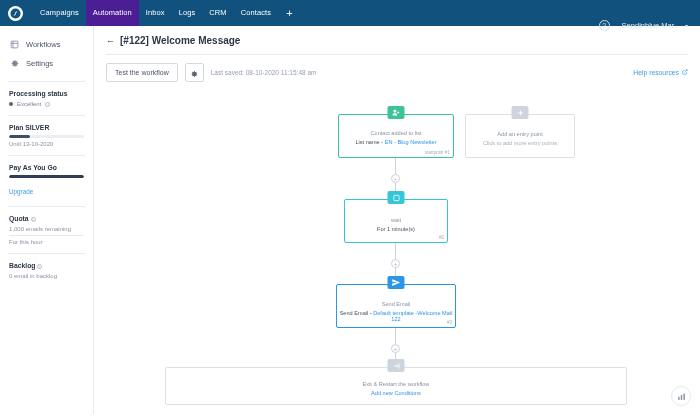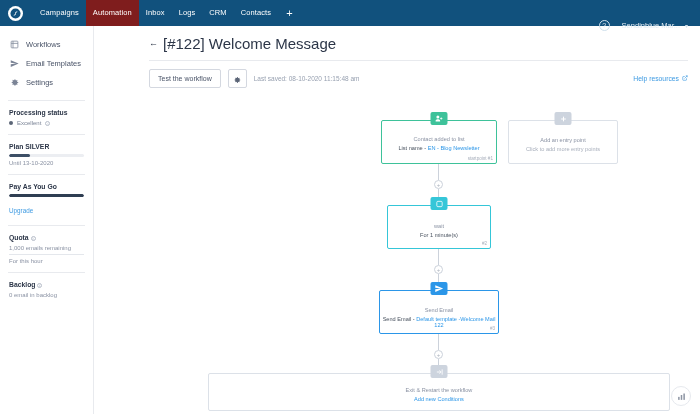--- a/index.html
+++ b/index.html
@@ -31,21 +31,21 @@
   .nav-item {
     color: #ffffff;
     font-size: 7.5px;
     padding: 9px 7px;
     line-height: 12px;
     white-space: nowrap;
     cursor: pointer;
     letter-spacing: .1px;
   }
   .nav-item.active {
-    background: #7f1d1d;
+    background: #4c1d95;
     height: 26px;
     display: flex;
     align-items: center;
   }
   .nav-plus {
     color:#ffffff; font-size: 11px; padding: 0 8px; cursor:pointer; line-height: 12px;
   }
   .nav-right {
     margin-left: auto;
     display: flex;
@@ -60,21 +60,21 @@
     color: #e8f1f7; font-size: 7px;
     display:flex; align-items:center; justify-content:center;
     cursor: pointer;
   }
   .acct {
     color: #e4edf4; font-size: 7.5px; display:flex; align-items:center; gap:5px; cursor:pointer;
   }
   .caret { font-size: 6px; color:#cfe0ec; }
 
   
-  .body-wrap { display: flex; height: 388px; gap: 43px; }
+  .body-wrap { display: flex; height: 388px; }
 
   
   .sidebar {
     width: 94px;
     background: #ffffff;
     border-right: 1px solid #e8eaee;
     padding: 9px 0 0 0;
     flex: 0 0 94px;
   }
   .side-link {
@@ -109,21 +109,21 @@
 
   
   .main { flex: 1 1 auto; background:#ffffff; display:flex; flex-direction:column; min-width:0; }
 
   .page-head {
     padding: 9px 12px 8px 12px;
     display:flex; align-items:flex-start; justify-content:space-between;
   }
   .back-title { display:flex; align-items:center; gap:5px; }
   .back-arrow { font-size: 9px; color:#2c3648; cursor:pointer; line-height:1; }
-  .page-title { font-size: 15px; font-weight: normal; color: #2c3648; }
+  .page-title { font-size: 10px; font-weight: bold; color: #2c3648; }
 
   .activate-wrap {
     border: 1.5px solid #ef3d2f;
     padding: 2px;
     border-radius: 2px;
   }
   .activate-btn {
     background: #2b96e8;
     color:#ffffff;
     font-size: 7.5px;
@@ -241,28 +241,20 @@
       <span class="ic">
         <svg width="9" height="9" viewBox="0 0 24 24" fill="none" stroke="#7b8496" stroke-width="2">
             <rect x="3" y="3" width="18" height="18" rx="2"></rect>
             <path d="M8 3v18M3 9h18"></path>
           </svg>
       </span>
       <span>Workflows</span>
     </div>
 
 
-    <div class="side-link">
-      <span class="ic">
-        <svg width="9" height="9" viewBox="0 0 24 24" fill="#7b8496">
-            <path d="M2 21l21-9L2 3v7l15 2-15 2z"></path>
-          </svg>
-      </span>
-      <span>Email Templates</span>
-    </div>
 
     <div class="side-link">
       <span class="ic">
         <svg width="9" height="9" viewBox="0 0 24 24" fill="#7b8496">
             <path d="M12 8a4 4 0 1 0 0 8 4 4 0 0 0 0-8zm10 5v-2l-2.3-.4a7.8 7.8 0 0 0-.9-2.2l1.3-1.9-1.4-1.4-1.9 1.3a7.8 7.8 0 0 0-2.2-.9L14.2 3h-2l-.4 2.3a7.8 7.8 0 0 0-2.2.9L7.7 4.9 6.3 6.3l1.3 1.9a7.8 7.8 0 0 0-.9 2.2L4.4 11v2l2.3.4c.2.8.5 1.5.9 2.2l-1.3 1.9 1.4 1.4 1.9-1.3c.7.4 1.4.7 2.2.9l.4 2.3h2l.4-2.3c.8-.2 1.5-.5 2.2-.9l1.9 1.3 1.4-1.4-1.3-1.9c.4-.7.7-1.4.9-2.2L22 13z"></path>
           </svg>
       </span>
       <span>Settings</span>
     </div>
 

